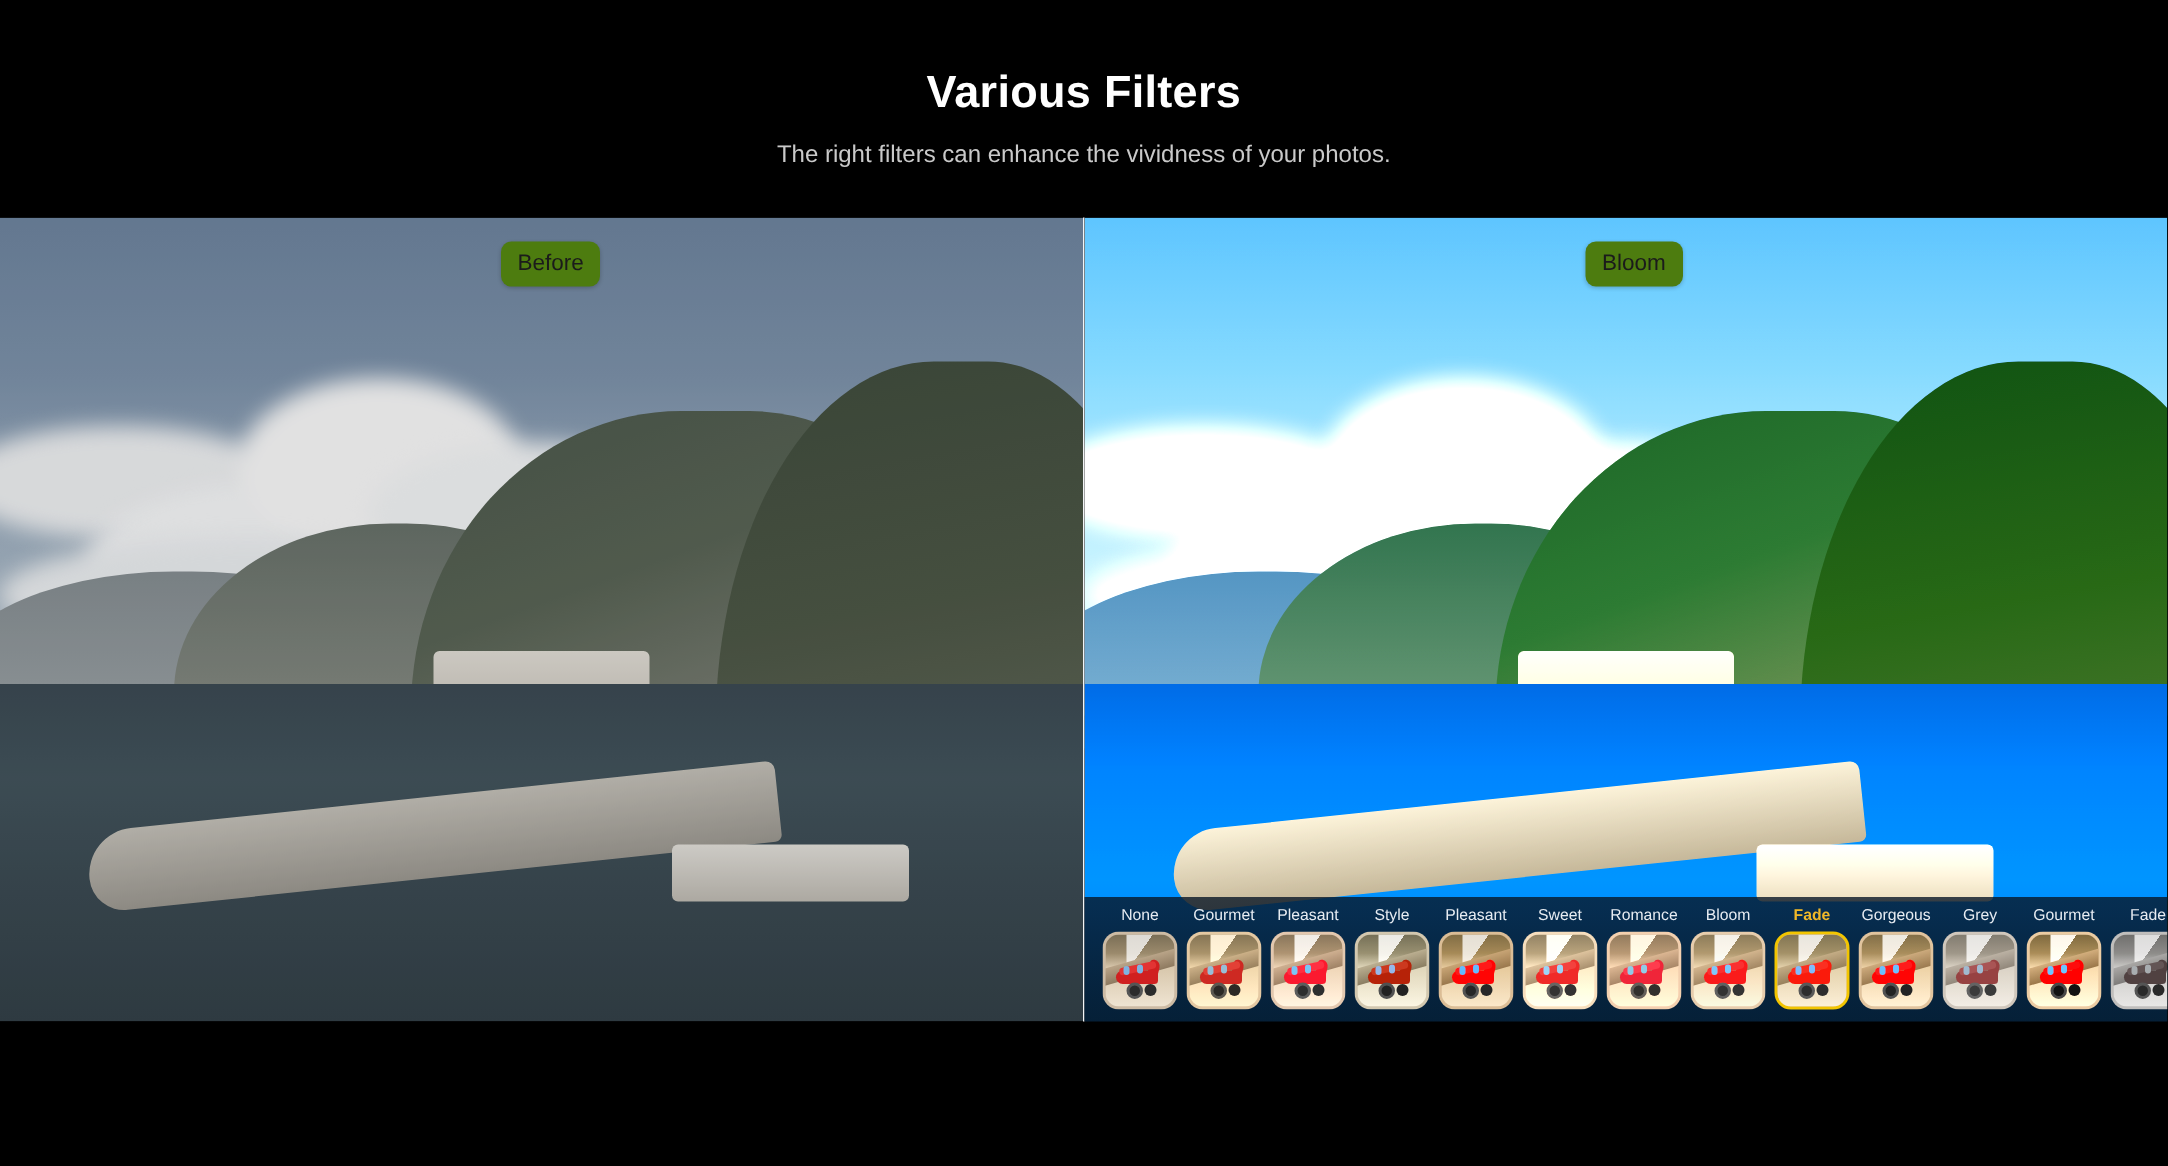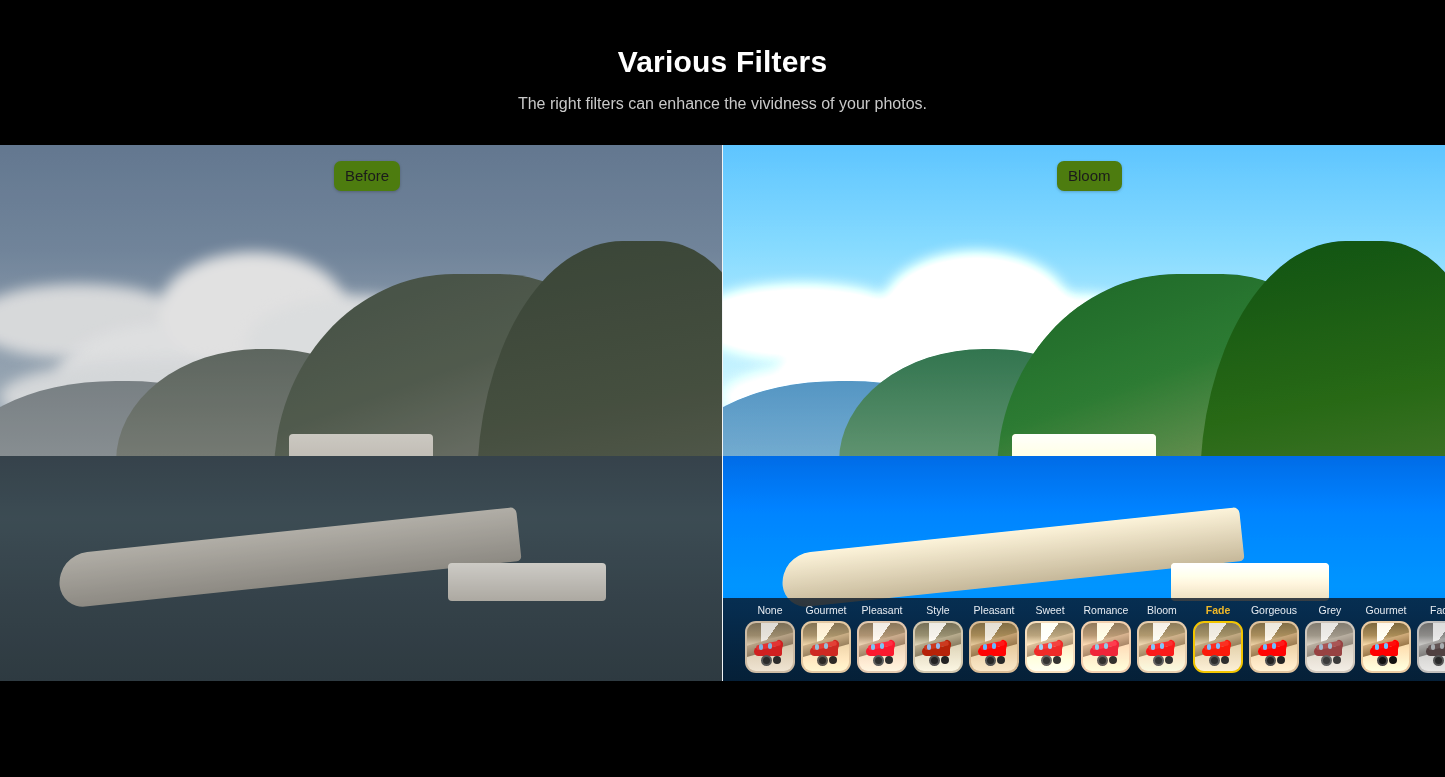--- a/index.html
+++ b/index.html
@@ -86,21 +86,21 @@
   .pill-before { left:334px; }
 
   
   .filterbar {
     position:absolute; left:723px; top:598px; width:722px; height:83px;
     background:linear-gradient(rgba(8,22,38,.80), rgba(6,18,32,.86));
     z-index:8; overflow:hidden;
   }
   .filter-track {
     display:flex; align-items:flex-start; height:100%;
-    padding:0 0 0 22px; gap:6px;
+    padding:0 0 0 12px; gap:6px;
   }
   .filter-item {
     flex:0 0 auto; width:50px;
     display:flex; flex-direction:column; align-items:center;
   }
   .filter-label {
     font-size:10.5px; color:#e7ecf2; line-height:1;
     margin:7px 0 5px; white-space:nowrap;
   }
   .filter-item.selected .filter-label { color:#f0b828; font-weight:bold; }

